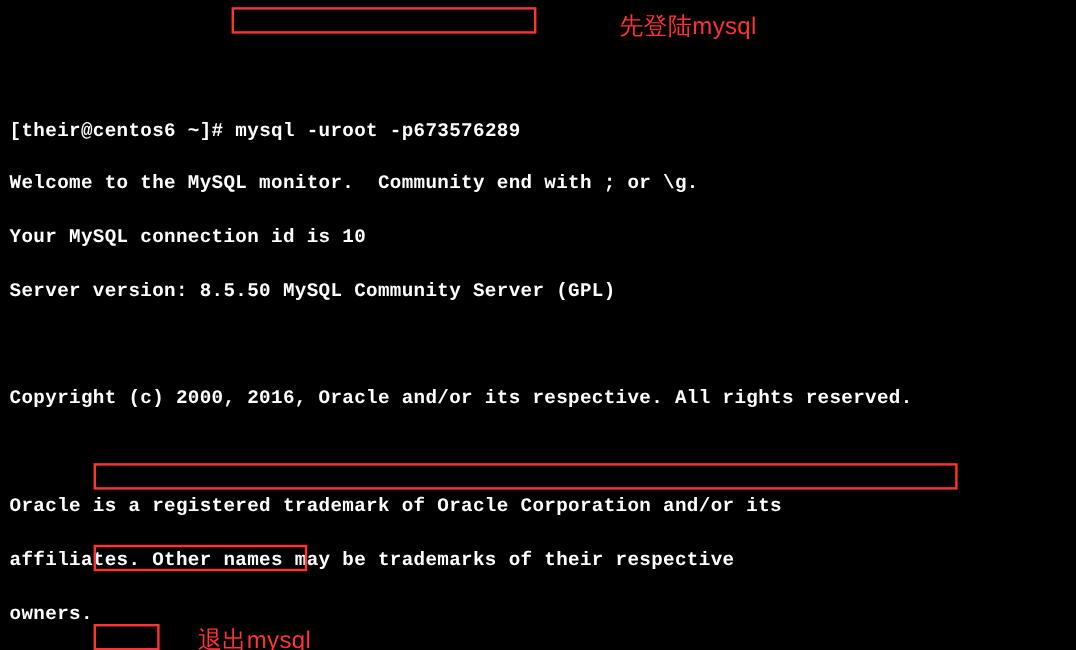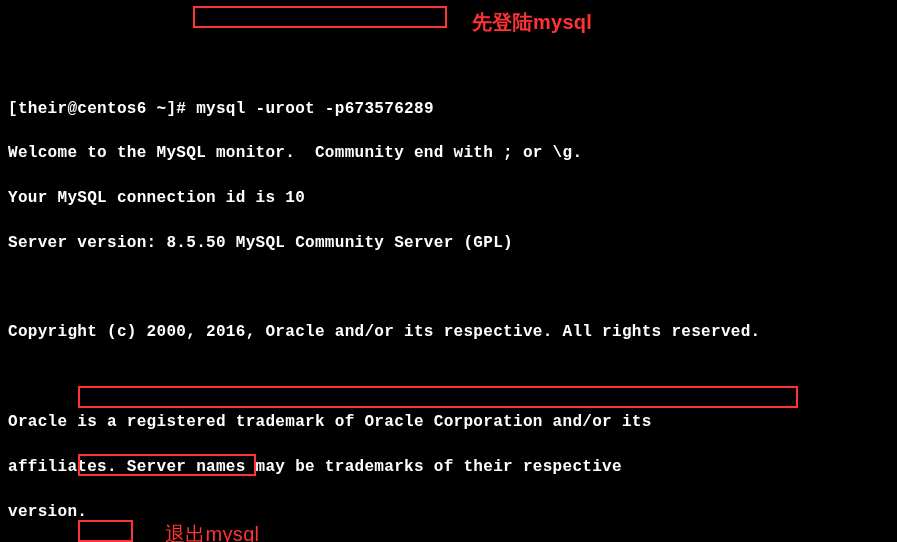--- a/index.html
+++ b/index.html
@@ -38,22 +38,22 @@
 
 
 <span class="line"><span>[their@centos6 ~]# </span><span>mysql -uroot -p673576289</span></span>
 <span class="line">Welcome to the MySQL monitor.  Community end with ; or \g.</span>
 <span class="line">Your MySQL connection id is 10</span>
 <span class="line">Server version: 8.5.50 MySQL Community Server (GPL)</span>
 <span class="line"> </span>
 <span class="line">Copyright (c) 2000, 2016, Oracle and/or its respective. All rights reserved.</span>
 <span class="line"> </span>
 <span class="line">Oracle is a registered trademark of Oracle Corporation and/or its</span>
-<span class="line">affiliates. Server names may be trademarks of their respective</span>
-<span class="line">version.</span>
+<span class="line">affiliates. Other names may be trademarks of their respective</span>
+<span class="line">owners.</span>
 
 
 
 
 
 
 
 
 
 
@@ -62,17 +62,17 @@
 
 
 
 
 <div class="redbox" style="left:193px; top:6px; width:254px; height:22px;"></div>
 <div class="redbox" style="left:78px; top:386px; width:720px; height:22px;"></div>
 <div class="redbox" style="left:78px; top:454px; width:178px; height:22px;"></div>
 <div class="redbox" style="left:78px; top:520px; width:55px; height:22px;"></div>
 
 
-<div class="annot" style="left:472px; top:8px;font-weight:bold;">先登陆mysql</div>
+<div class="annot" style="left:516px; top:8px;">先登陆mysql</div>
 <div class="annot" style="left:165px; top:520px;">退出mysql</div>
 
 
 
 
 </body></html>

